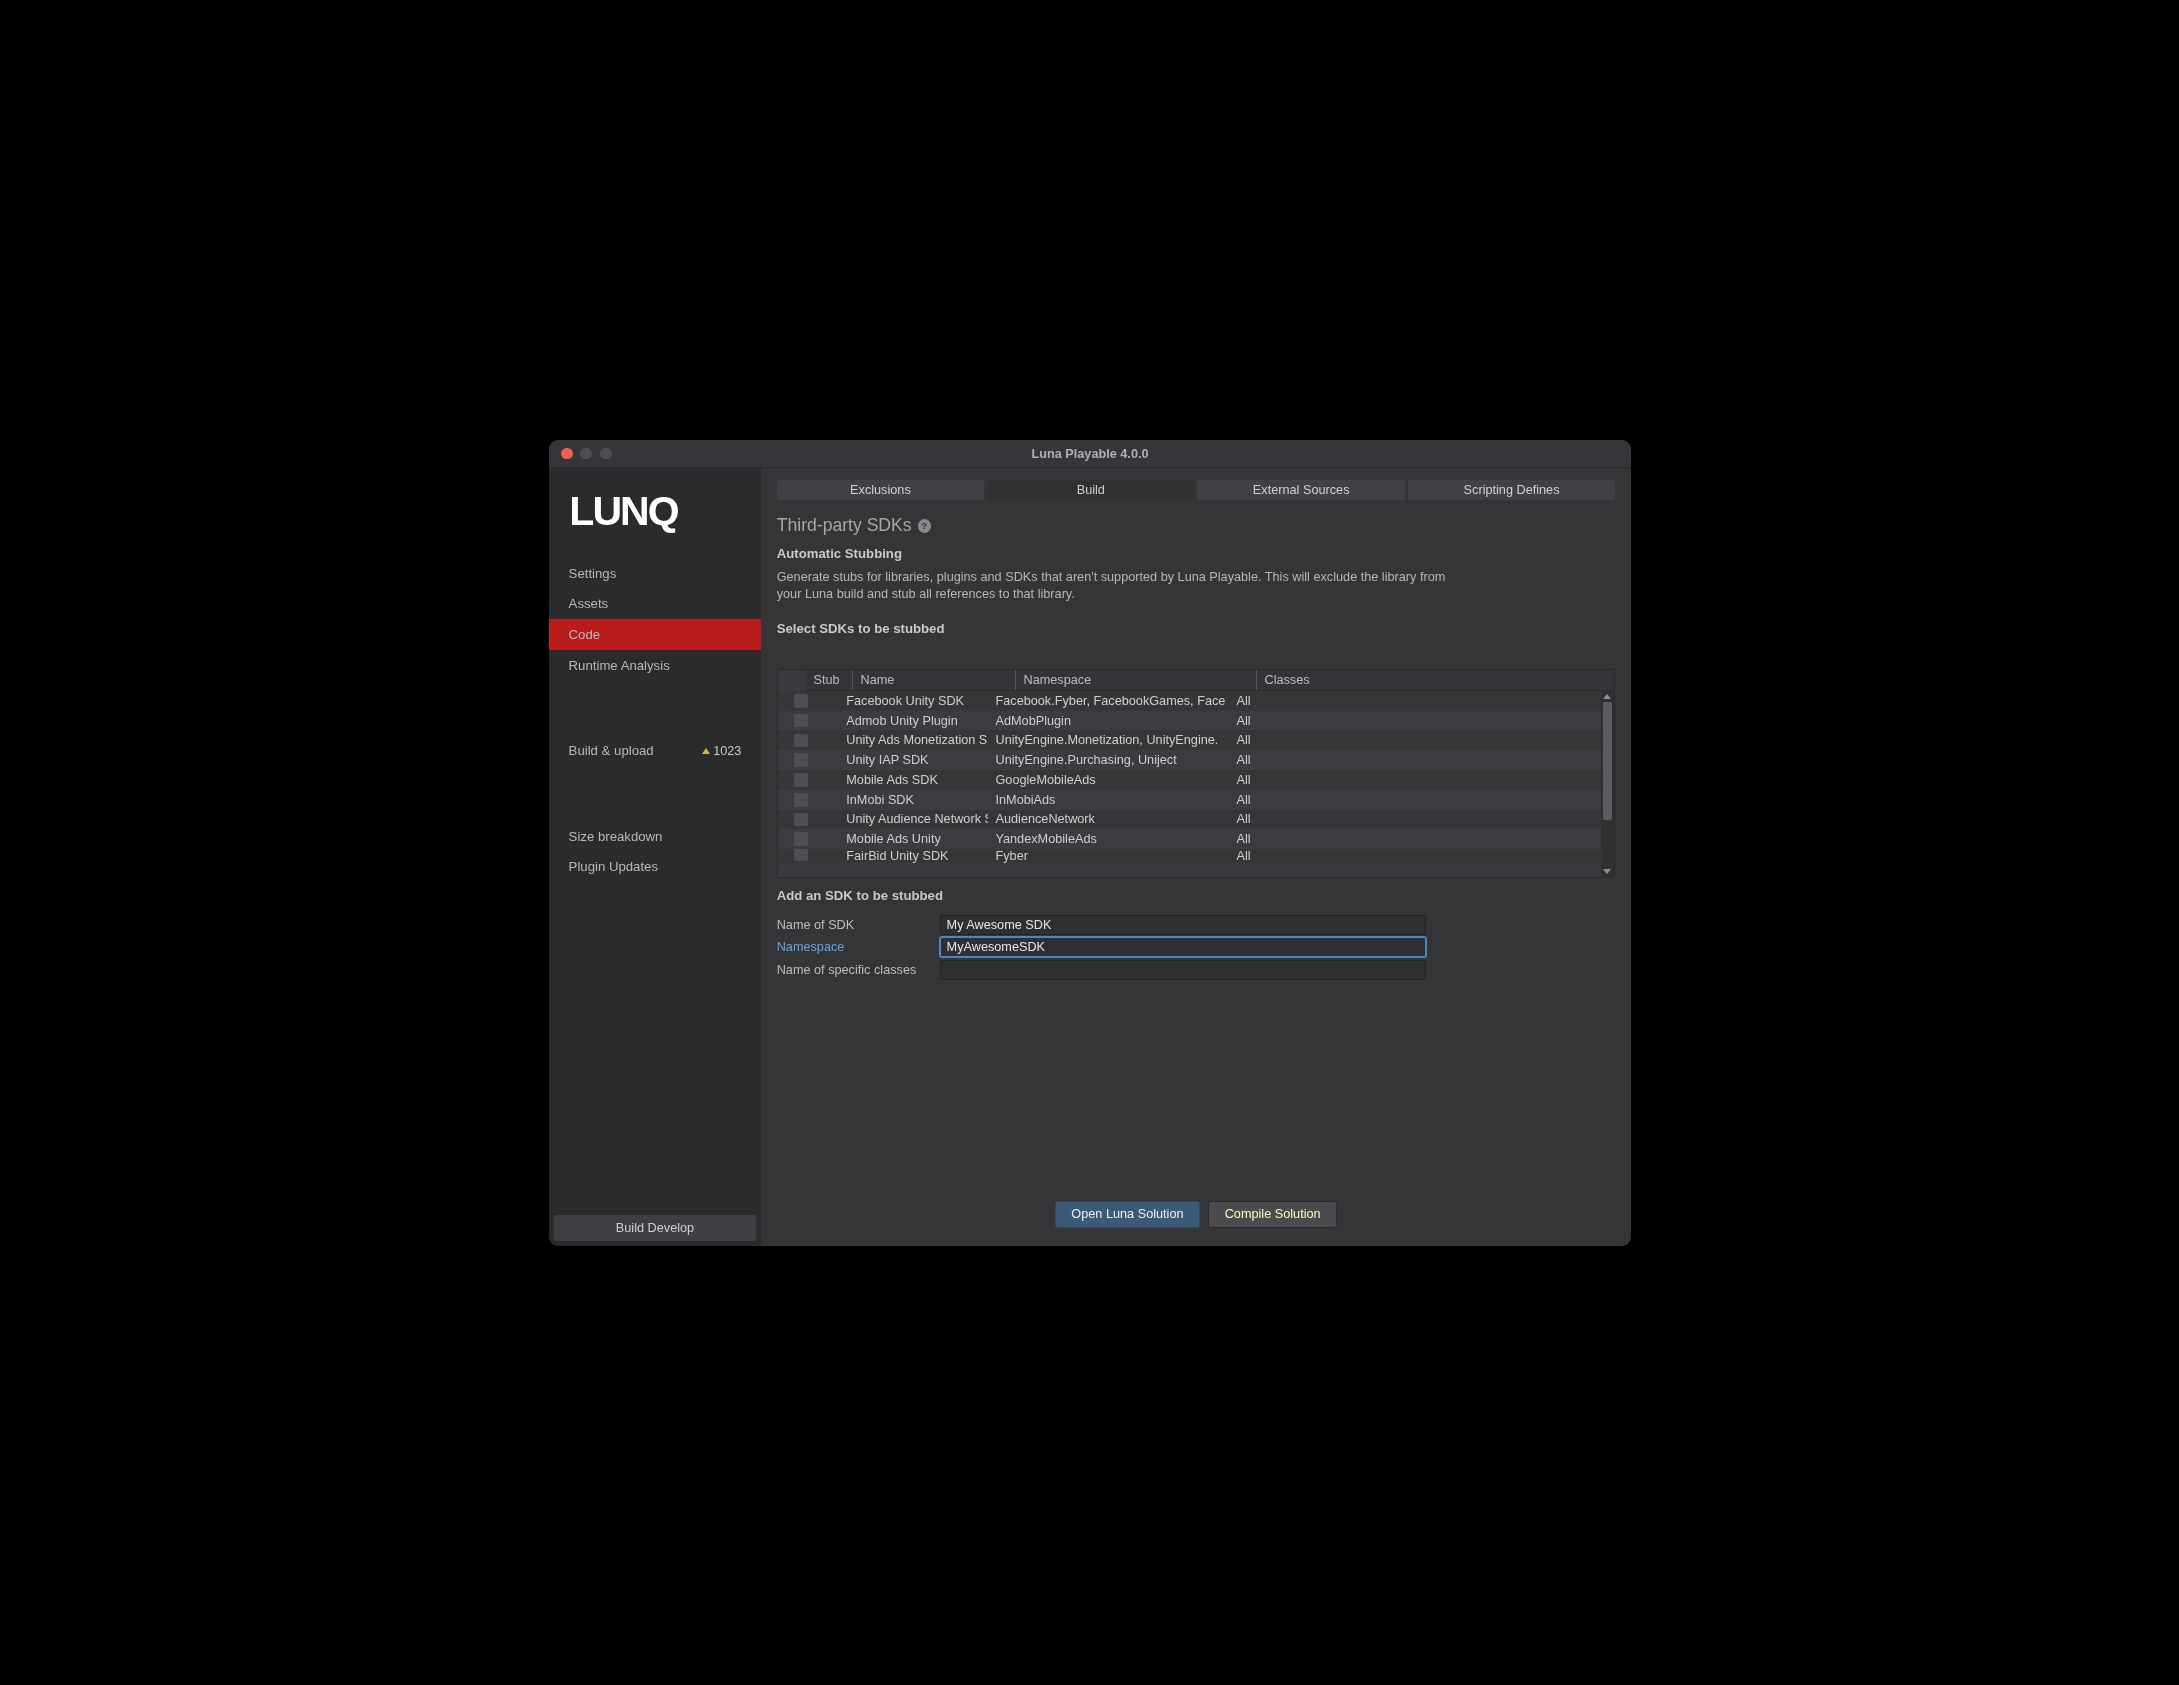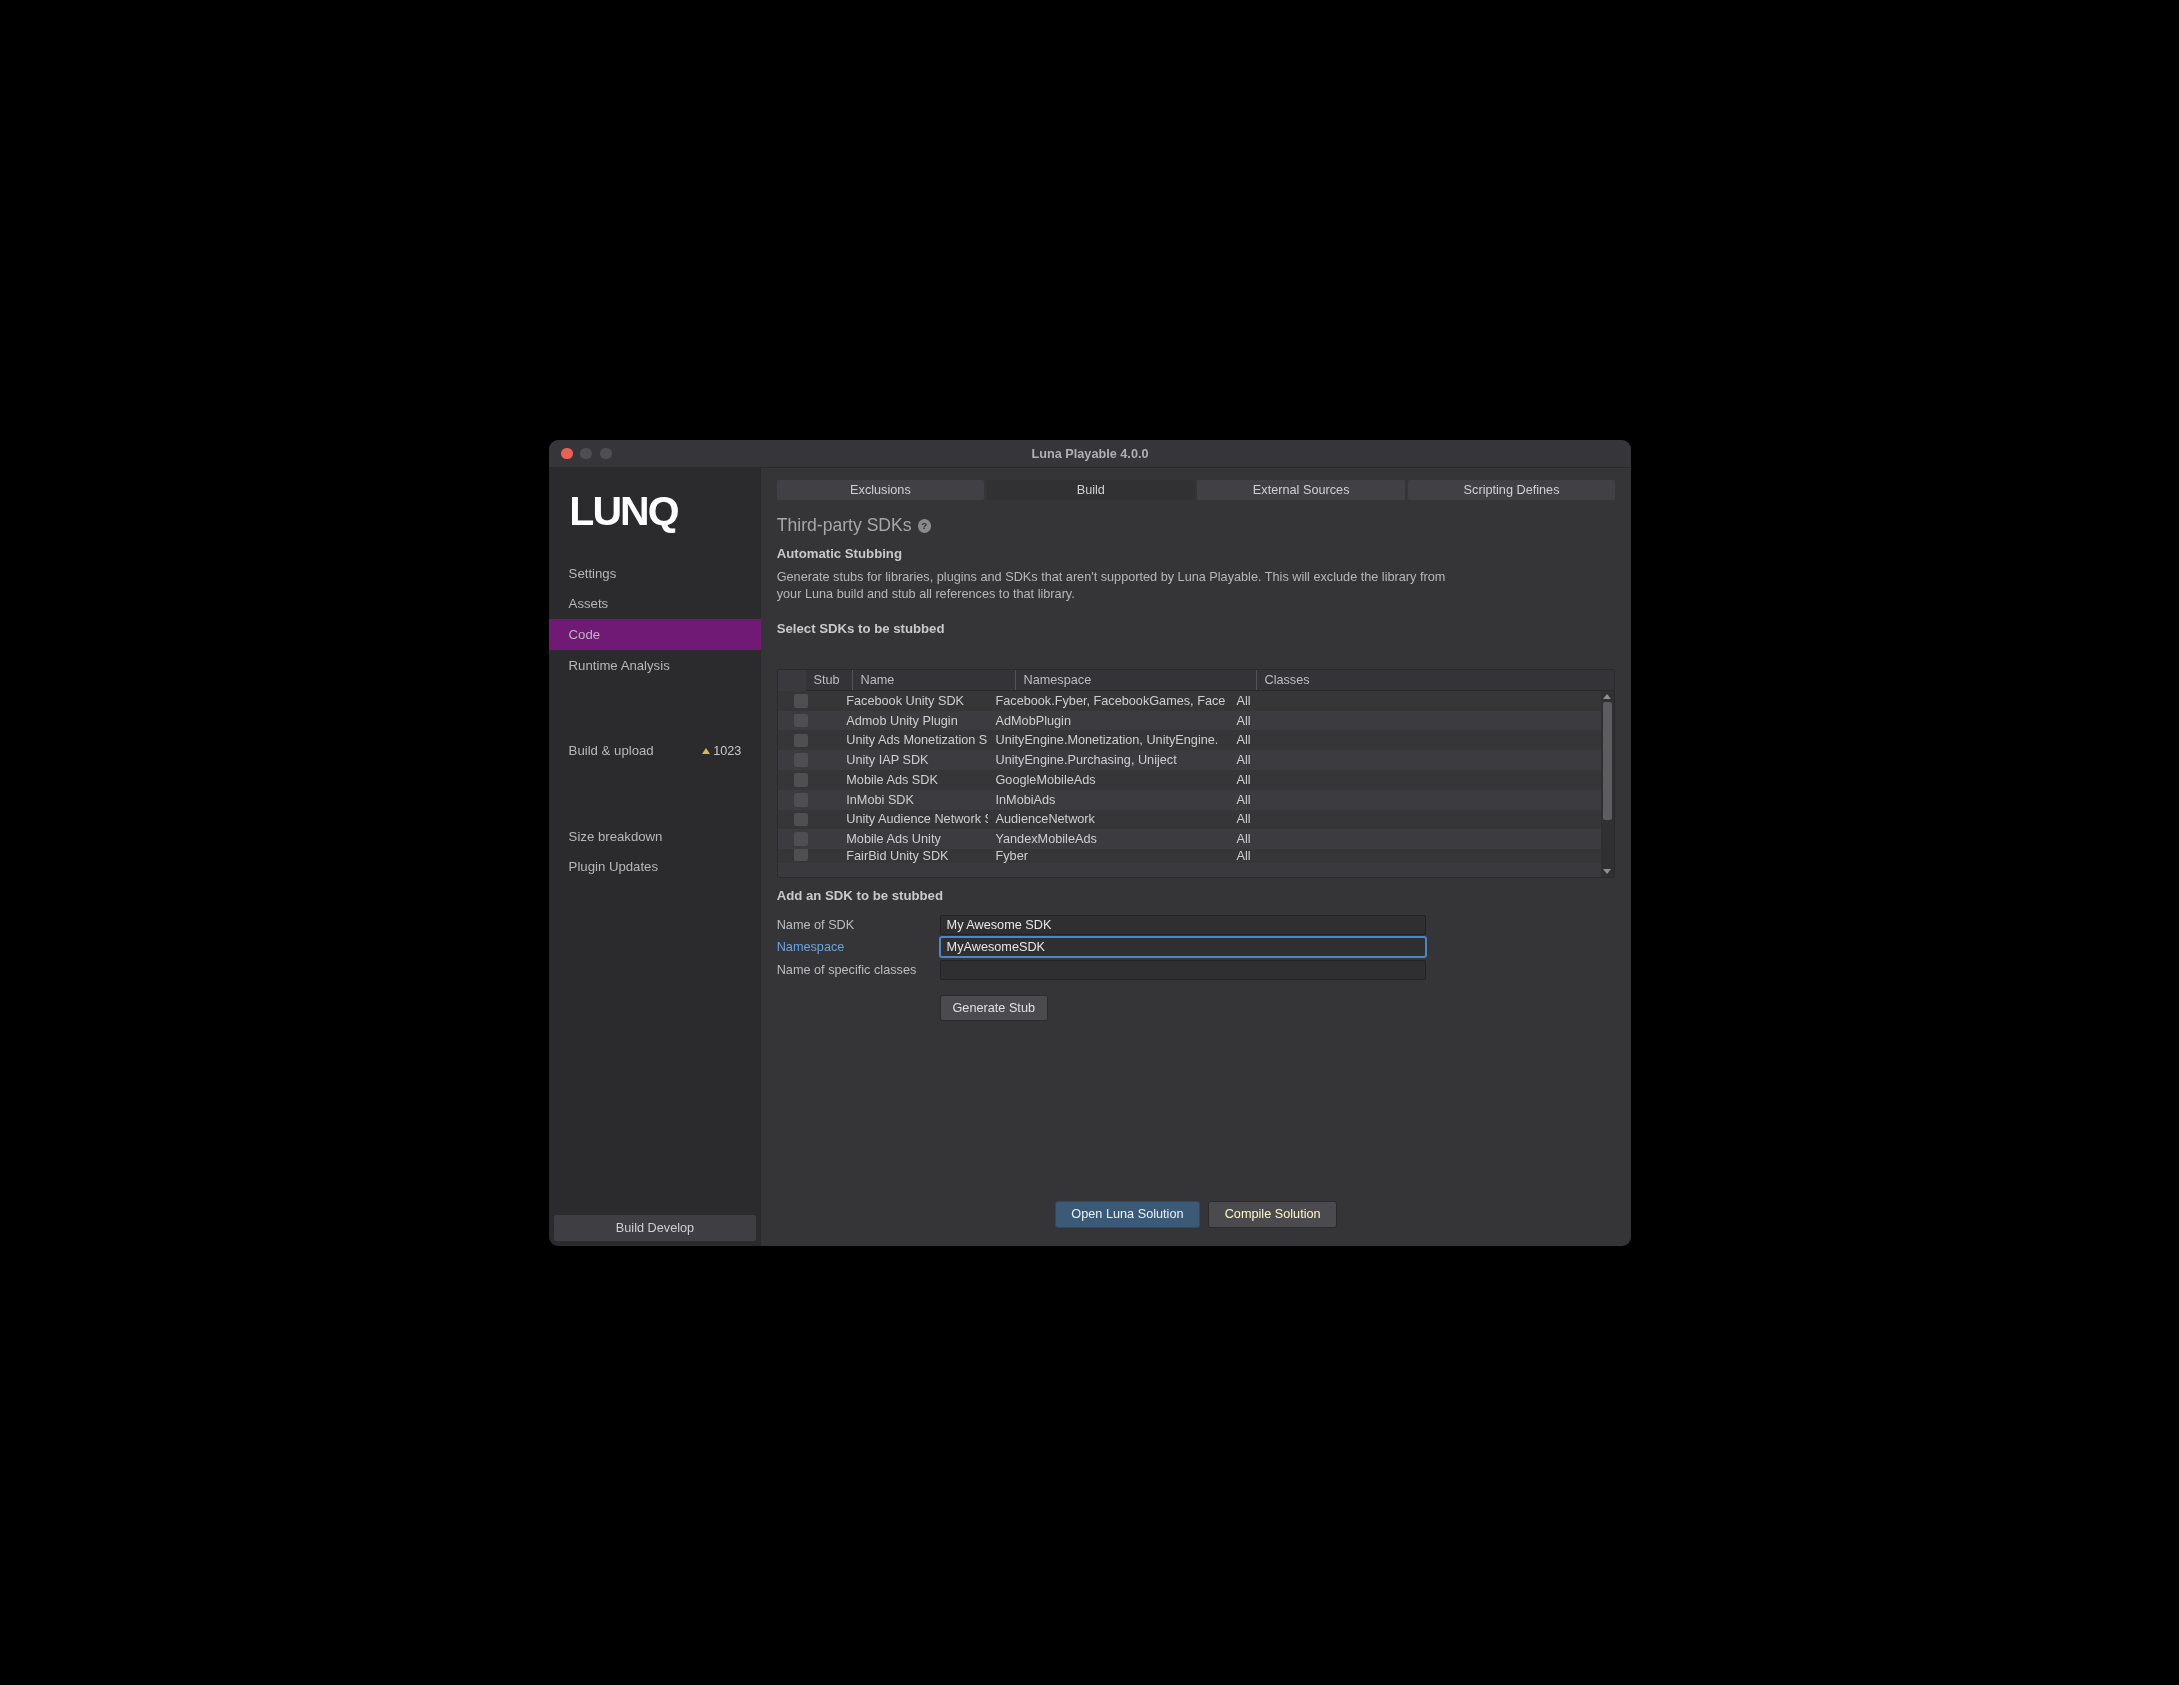--- a/index.html
+++ b/index.html
@@ -53,21 +53,21 @@
     padding: 0 19.6px 25.5px 19.6px;
     font-family: Arial, sans-serif;
   }
   .logo svg { display:block; }
   .nav-item {
     padding: 7.8px 19.6px;
     color:#b8b8bb; font-size:13.2px;
     cursor:pointer;
     display:flex; justify-content:space-between; align-items:center;
   }
-  .nav-item.active { background:#701a75; }
+  .nav-item.active { background:#b91c1c; }
   .nav-spacer-lg { height: 55px; }
   .badge {
     color:#c8c8c8; font-size:12.7px; display:flex; align-items:center; gap:2px;
   }
   .badge-tri {
     width:0;height:0;border-left:4.9px solid transparent;border-right:4.9px solid transparent;
     border-bottom:6.9px solid #d4b84a; display:inline-block; margin-right:1px;
   }
   .sidebar-footer {
     margin-top:auto;
@@ -340,23 +340,20 @@
         <input class="form-input" value="My Awesome SDK" style="">
       </div>
       <div class="form-row">
         <div class="form-label focused">Namespace</div>
         <input class="form-input focused" value="MyAwesomeSDK" style="">
       </div>
       <div class="form-row">
         <div class="form-label">Name of specific classes</div>
         <input class="form-input" value="" style="">
       </div>
-      <div class="gen-btn-row">
-        <button class="gen-btn">Generate Stub</button>
-      </div>
 
       <div class="foot-btns">
         <button class="foot-btn primary">Open Luna Solution</button>
         <button class="foot-btn">Compile Solution</button>
       </div>
     </div>
   </div>
 </div>
 
 

